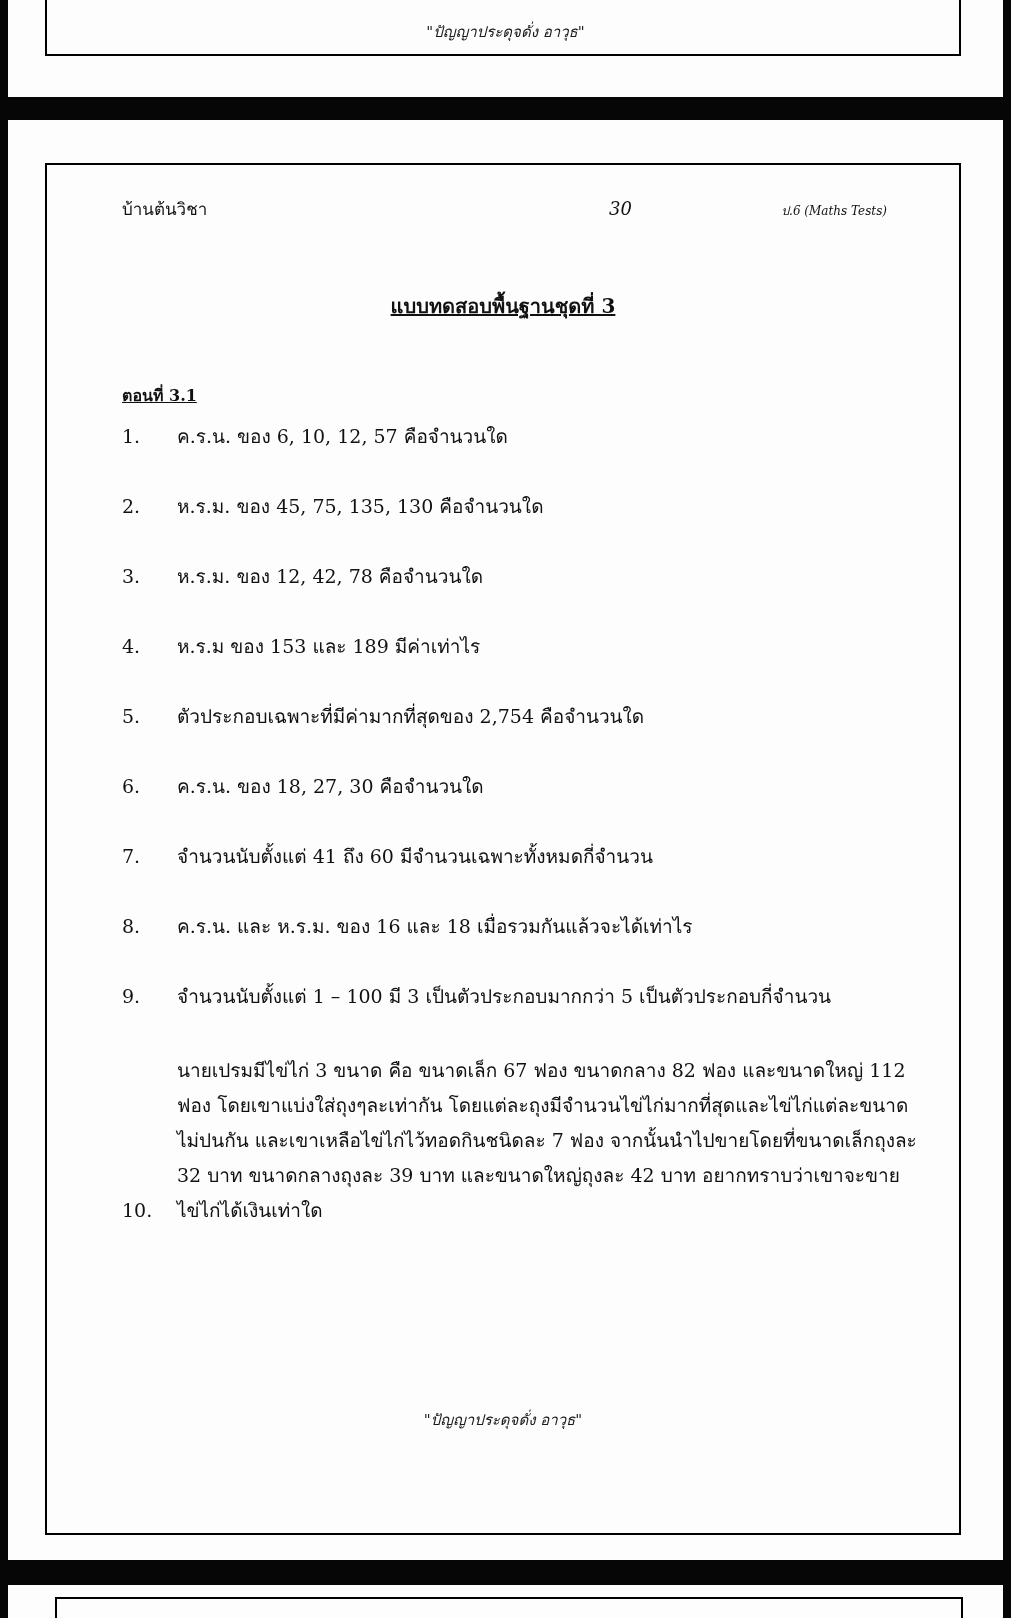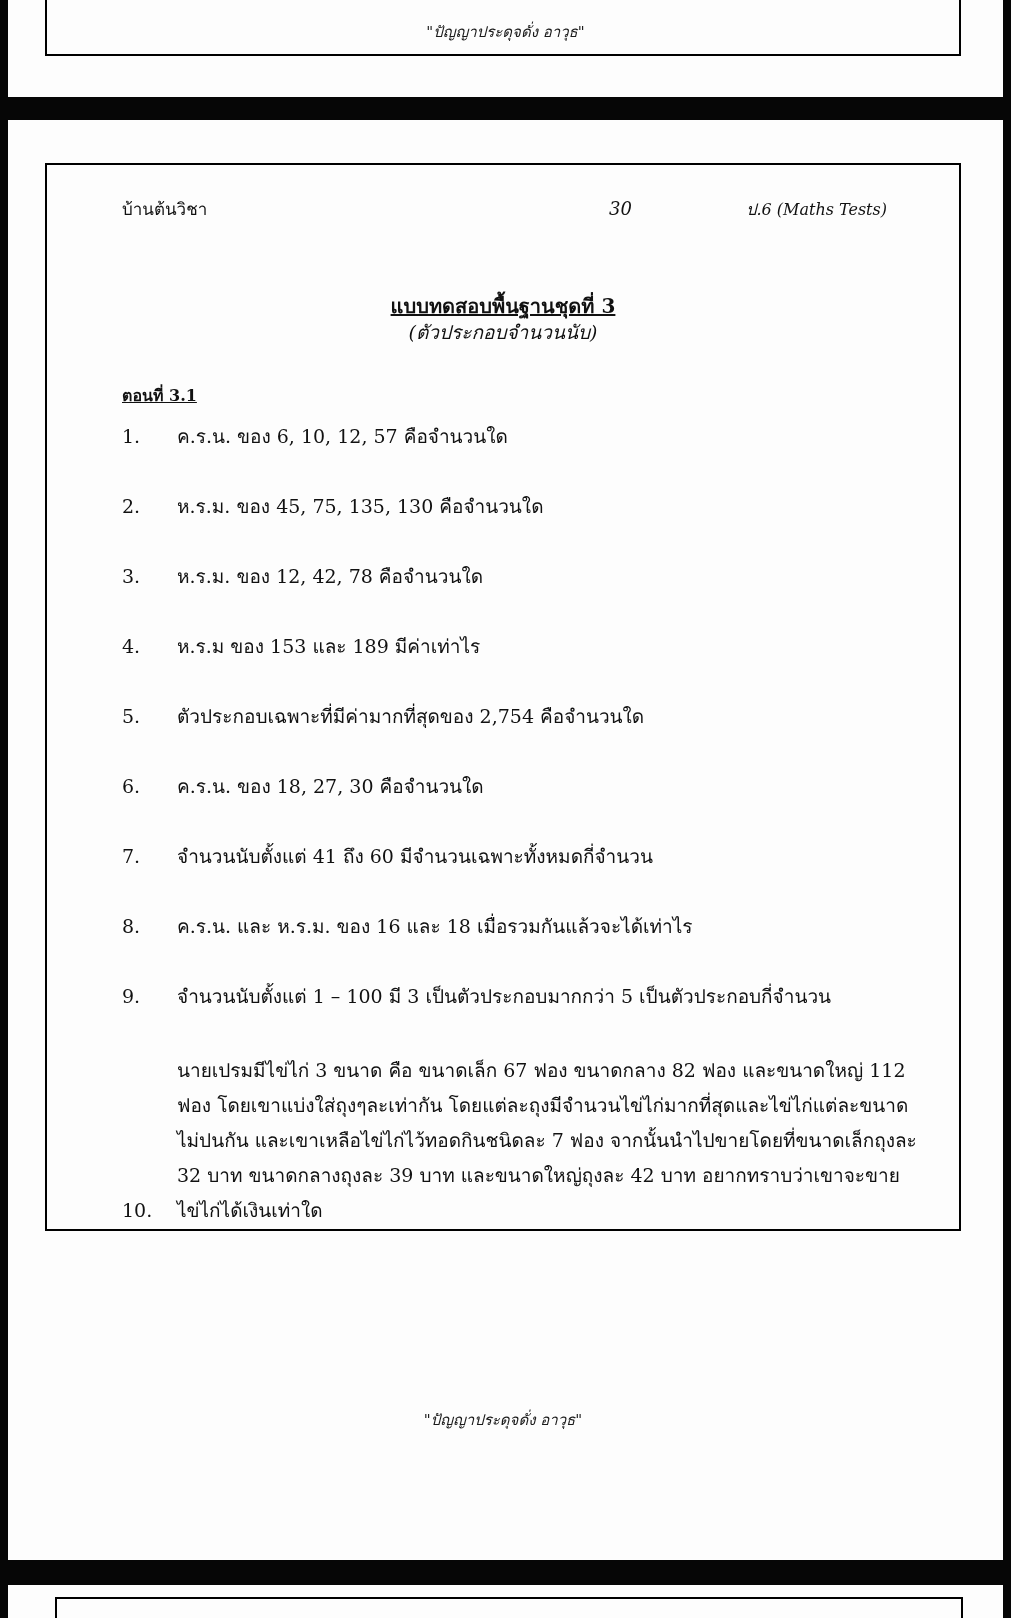--- a/index.html
+++ b/index.html
@@ -23,31 +23,31 @@
   .frag-top-motto{
     position:absolute;left:0;right:0;top:20px;
     text-align:center;font-style:italic;font-size:15px;color:#1a1a1a;
   }
   
   .main-page{
     position:absolute;left:8px;top:120px;width:995px;height:1440px;
     background:#fdfdfd;
   }
   .frame{
-    position:absolute;left:37px;top:43px;width:916px;height:1068px;
+    position:absolute;left:37px;top:43px;width:916px;height:1372px;
     border:2px solid #000;box-sizing:border-box;
     font-size:19px;
   }
   .header-row{
     position:absolute;left:75px;right:72px;top:30px;
     display:flex;align-items:baseline;font-size:17px;
   }
   .header-left{flex:1;text-align:left;}
   .header-center{flex:1;text-align:right;font-style:italic;font-size:18px;}
-  .header-right{flex:1;text-align:right;font-style:italic;font-size:16px;}
+  .header-right{flex:1;text-align:right;font-style:italic;font-size:12px;}
   .doc-title{
     position:absolute;left:0;right:0;top:113px;
     text-align:center;font-weight:bold;font-size:20px;margin-top:12px;
   }
   .doc-title span{text-decoration:underline;}
   .doc-subtitle{
     position:absolute;left:0;right:0;top:152px;
     text-align:center;font-style:italic;font-size:19px;
   }
   .section-head{
@@ -93,21 +93,20 @@
     <div class="header-row">
       <span class="header-left">บ้านต้นวิชา</span>
       <span class="header-center">30</span>
       <span class="header-right">ป.6 (Maths Tests)</span>
     </div>
 
     <div class="doc-title">
       <span>แบบทดสอบพื้นฐานชุดที่ 3</span>
     </div>
 
-    <div class="doc-subtitle">(ตัวประกอบจำนวนนับ)</div>
 
     <div class="section-head">ตอนที่ 3.1</div>
 
     <div class="q-list">
       <div class="q-row">
         <span class="q-no">1.</span>
         <span class="q-text">ค.ร.น. ของ 6, 10, 12, 57 คือจำนวนใด</span>
       </div>
       <div class="q-row">
         <span class="q-no">2.</span>

